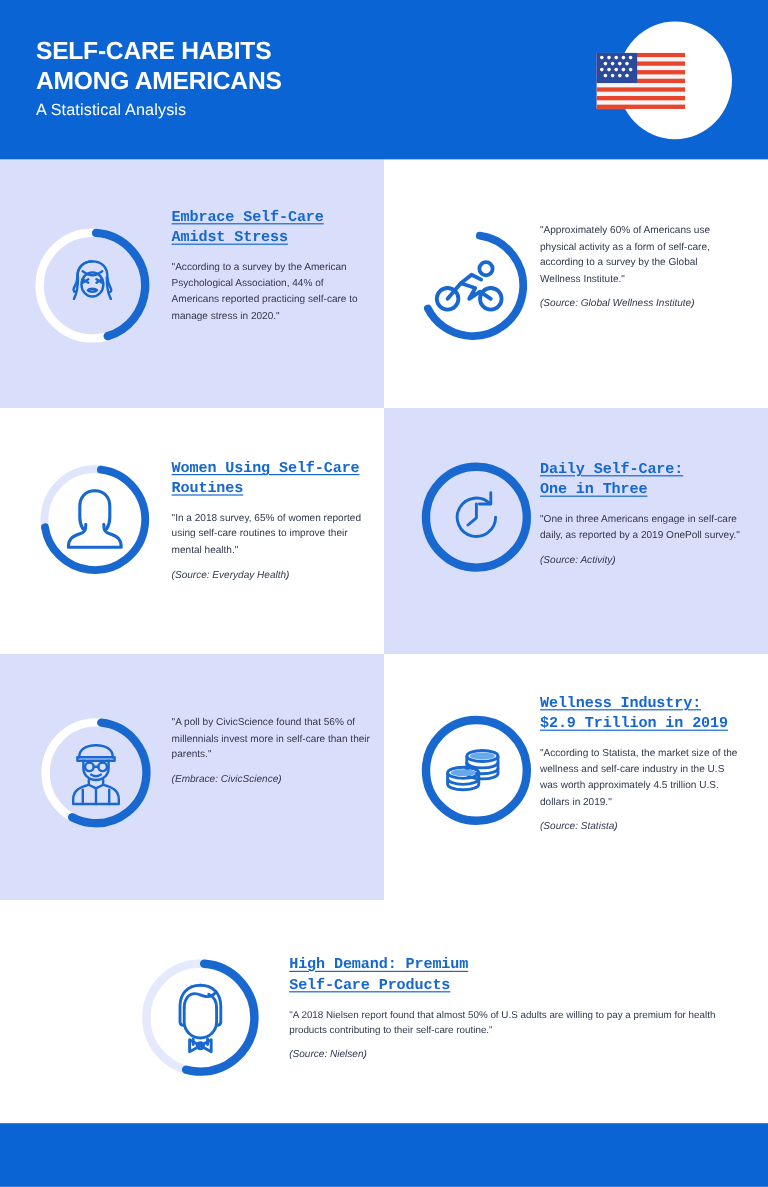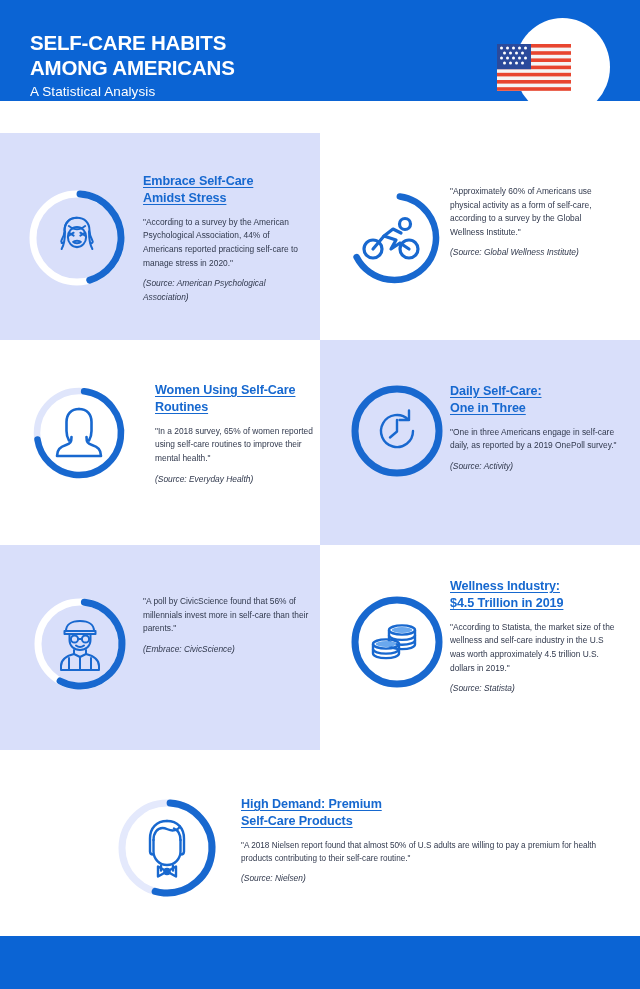--- a/index.html
+++ b/index.html
@@ -6,21 +6,21 @@
   html, body { width:640px; height:989px; }
   body {
     font-family: "Liberation Sans", sans-serif;
     background:#ffffff;
     overflow:hidden;
     position:relative;
   }
 
   
   .header {
-    position:absolute; left:0; top:0; width:640px; height:101px;
+    position:absolute; left:0; top:0; width:640px; height:133px;
     background:#0b64d4;
     overflow:hidden;
   }
   .header-title {
     position:absolute; left:30px; top:30px;
     color:#ffffff;
     font-size:20.5px;
     font-weight:bold;
     letter-spacing:-0.2px;
     line-height:1.24;
@@ -66,20 +66,21 @@
   .ring-wrap svg { display:block; }
 
   .card-text { position:absolute; }
   .card-title {
     color:#1668cf;
     font-size:12.6px;
     font-weight:bold;
     line-height:1.34;
     letter-spacing:-0.1px;
     white-space:pre-line;
+    font-family:Liberation Mono, monospace;
   }
   .card-title span.u { text-decoration:underline; text-underline-offset:2px; }
   .card-body {
     color:#31394d;
     font-size:8.4px;
     line-height:1.62;
     margin-top:9px;
     white-space:pre-line;
   }
   .card-source {
@@ -92,21 +93,21 @@
   }
 
   
   #card-stress  .ring-wrap { left:25px;  top:186px; }
   #card-stress  .card-text { left:143px; top:173px; width:165px; }
 
   #card-activity .ring-wrap { left:344px; top:188px; }
   #card-activity .card-text { left:450px; top:176px; width:165px; }
 
   #card-women   .ring-wrap { left:29px;  top:383px; }
-  #card-women   .card-text { left:143px; top:382px; width:172px;margin-left:12px; }
+  #card-women   .card-text { left:143px; top:382px; width:172px; }
 
   #card-daily   .ring-wrap { left:347px; top:381px; }
   #card-daily   .card-text { left:450px; top:383px; width:168px; }
 
   #card-millennials .ring-wrap { left:30px;  top:594px; }
   #card-millennials .card-text { left:143px; top:586px; width:170px; }
 
   #card-wellness .ring-wrap { left:347px; top:592px; }
   #card-wellness .card-text { left:450px; top:578px; width:166px; }
 
@@ -190,21 +191,20 @@
         <path d="M28.5 19.5l5 3M33.5 19.5l-5 3"></path>
         <path d="M21 29c1.3-1.6 6.7-1.6 8 0c-1.3 1.8-6.7 1.8-8 0z"></path>
         <path d="M16.5 12.5c3.5 2.5 6 3.5 8.5 3.5s5-1 8.5-3.5"></path>
       </g>
     </svg>
   </div>
   <div class="card-text">
     <div class="card-title"><span class="u">Embrace Self-Care 
 Amidst Stress</span></div>
     <div class="card-body">"According to a survey by the American Psychological Association, 44% of Americans reported practicing self-care to manage stress in 2020."</div>
-    <div class="card-source">(Source: American Psychological Association)</div>
   </div>
 </div>
 
 <div class="card" id="card-activity">
   <div class="ring-wrap">
     <svg width="100" height="100" viewBox="0 0 100 100">
       <circle cx="50" cy="50" r="42" fill="none" stroke="#1868cf" stroke-width="6.5" stroke-linecap="round" stroke-dasharray="172 92" transform="rotate(-82 50 50)"></circle>
       <g fill="none" stroke="#1868cf" stroke-width="3.2" stroke-linecap="round" stroke-linejoin="round" transform="translate(17,28)">
         <circle cx="12" cy="33" r="9"></circle>
         <circle cx="48" cy="33" r="9"></circle>
@@ -306,21 +306,21 @@
         </g>
         <g fill="#6aa8ee">
           <ellipse cx="31" cy="10" rx="10.4" ry="2.9"></ellipse>
           <ellipse cx="15" cy="24" rx="10.4" ry="2.9"></ellipse>
         </g>
       </g>
     </svg>
   </div>
   <div class="card-text">
     <div class="card-title"><span class="u">Wellness Industry: 
-$4.5 Trillion in 2019</span></div>
+$2.9 Trillion in 2019</span></div>
     <div class="card-body">"According to Statista, the market size of the wellness and self-care industry in the U.S was worth approximately 4.5 trillion U.S. dollars in 2019."</div>
     <div class="card-source">(Source: Statista)</div>
   </div>
 </div>
 
 <div class="card" id="card-premium">
   <div class="ring-wrap">
     <svg width="108" height="108" viewBox="0 0 108 108">
       <circle cx="54" cy="54" r="45" fill="none" stroke="#e4e9fc" stroke-width="7"></circle>
       <circle cx="54" cy="54" r="45" fill="none" stroke="#1868cf" stroke-width="7" stroke-linecap="round" stroke-dasharray="150 133" transform="rotate(-86 54 54)"></circle>

